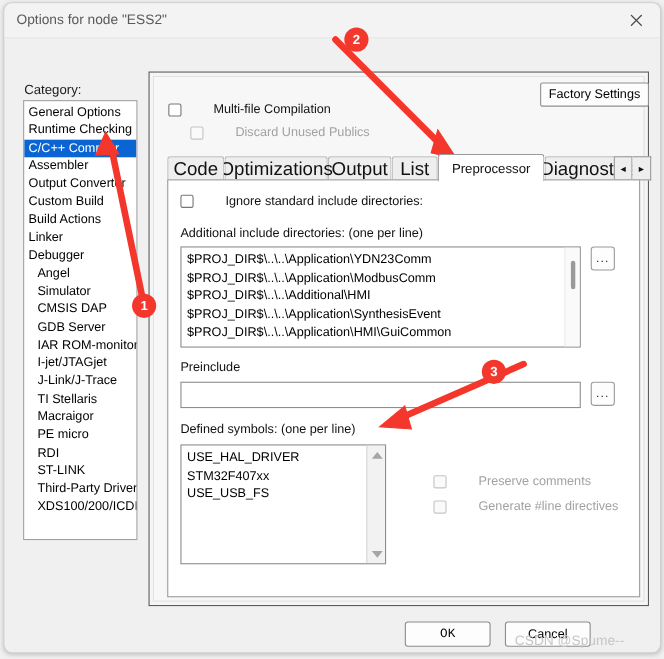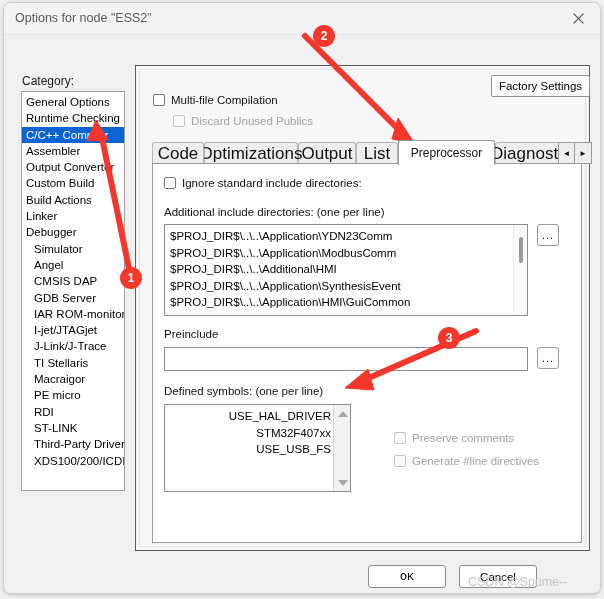--- a/index.html
+++ b/index.html
@@ -110,20 +110,21 @@
     display: flex; align-items: center; justify-content: center;
     cursor: default;
   }
   .cb-row {
     position: absolute;
     display: flex; align-items: center;
     font-size: 11.5px;
     color: #111;
     white-space: nowrap;
     cursor: default;
+    gap: 23px;
   }
   .cb-row.disabled { color: #a2a2a2; align-items: flex-end; }
   .cbox {
     width: 12px; height: 12px;
     border: 1px solid #767676;
     background: #fff;
     border-radius: 2px;
     margin-right: 6px;
     flex: none;
   }
@@ -312,22 +313,22 @@
     <div class="cat-box" id="cat-list">
         <div class="cat-item">General Options</div>
         <div class="cat-item">Runtime Checking</div>
         <div class="cat-item selected">C/C++ Compiler</div>
         <div class="cat-item">Assembler</div>
         <div class="cat-item">Output Converter</div>
         <div class="cat-item">Custom Build</div>
         <div class="cat-item">Build Actions</div>
         <div class="cat-item">Linker</div>
         <div class="cat-item">Debugger</div>
+        <div class="cat-item indent">Angel</div>
         <div class="cat-item indent">Simulator</div>
-        <div class="cat-item indent">Angel</div>
         <div class="cat-item indent">CMSIS DAP</div>
         <div class="cat-item indent">GDB Server</div>
         <div class="cat-item indent">IAR ROM-monitor</div>
         <div class="cat-item indent">I-jet/JTAGjet</div>
         <div class="cat-item indent">J-Link/J-Trace</div>
         <div class="cat-item indent">TI Stellaris</div>
         <div class="cat-item indent">Macraigor</div>
         <div class="cat-item indent">PE micro</div>
         <div class="cat-item indent">RDI</div>
         <div class="cat-item indent">ST-LINK</div>
@@ -388,21 +389,21 @@
 
           <div class="fld-label" style="left:11px; top:164px;">Preinclude</div>
 
           <div class="textbox" style="left:11px; top:183px; width:364px; height:24px;">
             <div class="tb-lines" style="top:4px;"></div>
           </div>
           <div class="dots-btn" style="left:384px; top:183px;">...</div>
 
           <div class="fld-label" style="left:11px; top:221px;">Defined symbols: (one per line)</div>
 
-          <div class="textbox" style="left:11px; top:240px; width:187px; height:88px;text-align:right;">
+          <div class="textbox" style="left:11px; top:240px; width:187px; height:109px;">
             <div class="tb-lines" style="right:19px;" id="sym-lines">
                 <div>USE_HAL_DRIVER</div>
                 <div>STM32F407xx</div>
                 <div>USE_USB_FS</div>
               </div>
             <div class="sb-classic">
               <div class="arr up">
                   <span class="tri up"></span>
                 </div>
               <div class="arr dn">

